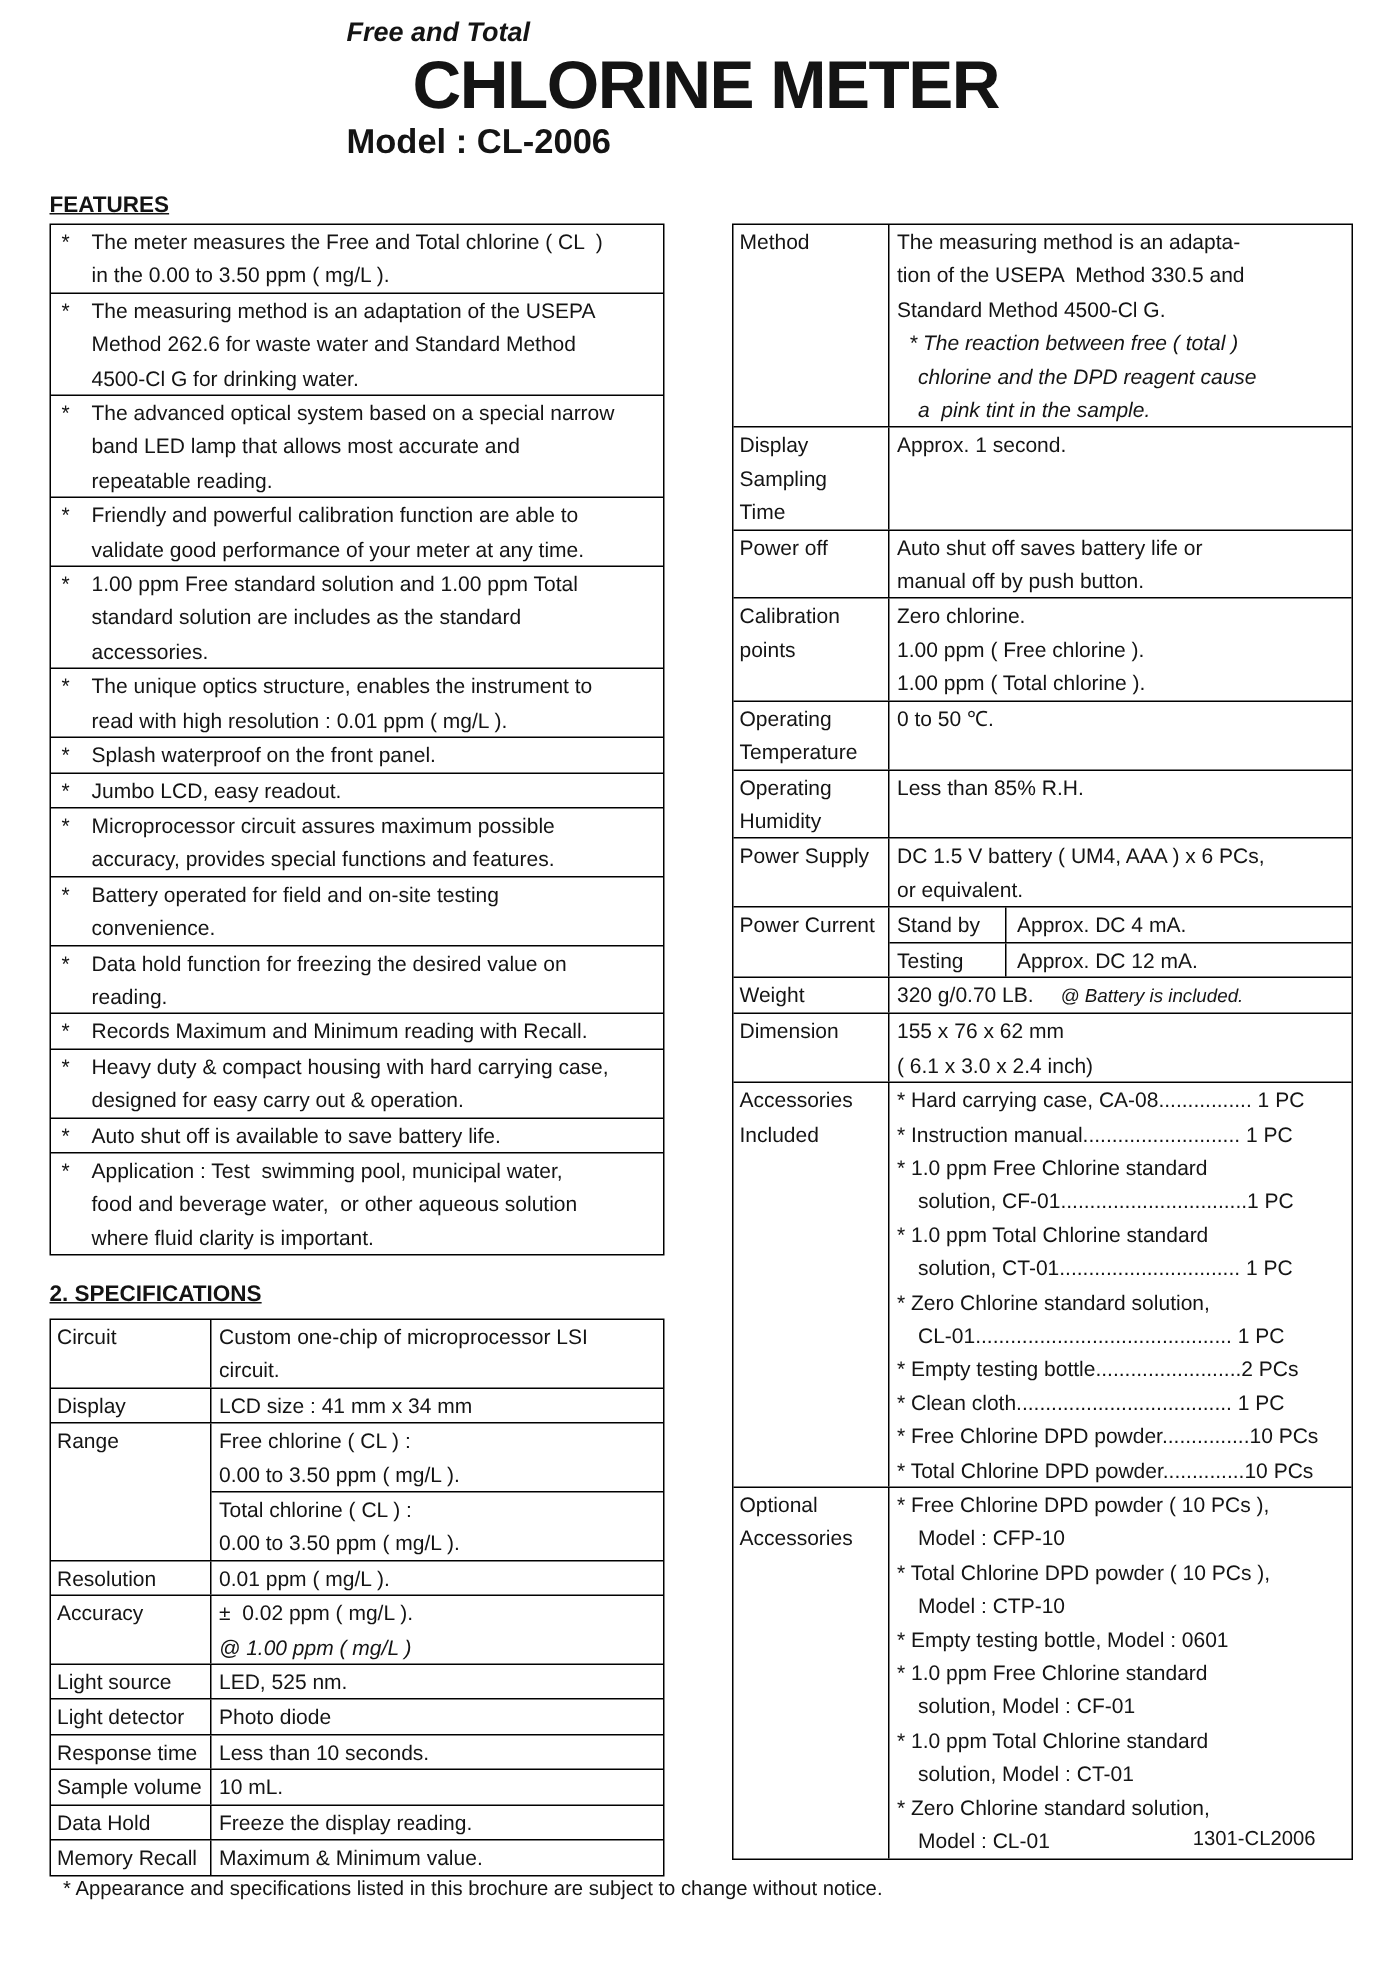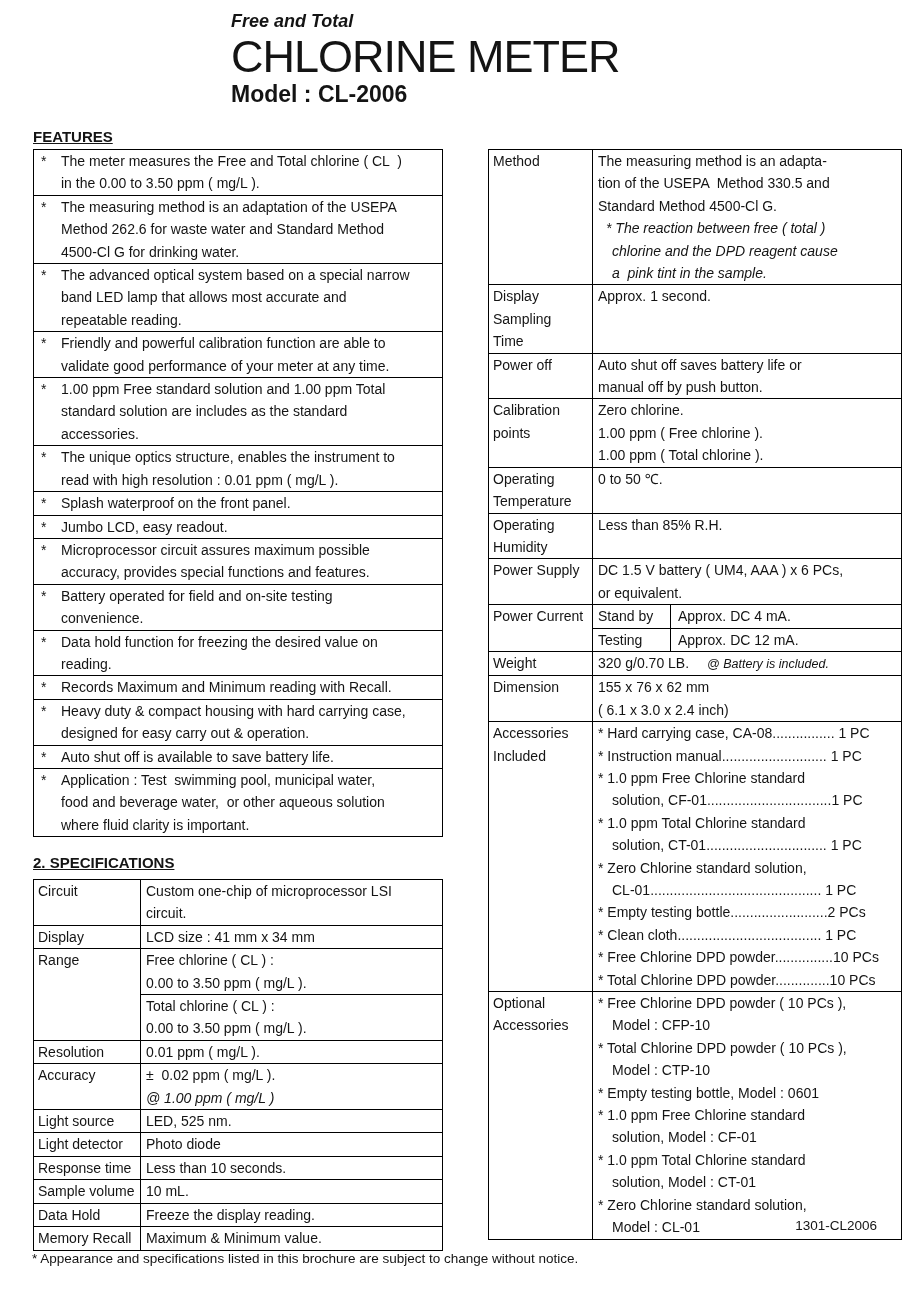--- a/index.html
+++ b/index.html
@@ -2,21 +2,21 @@
 <html><head>
 <meta charset="utf-8">
 <style>
   html,body{margin:0;padding:0;background:#fff;}
   body{width:915px;height:1309px;position:relative;font-family:"Liberation Sans",sans-serif;color:#141414;}
   .page{position:absolute;inset:0;background:#fff;}
 
   
   .hdr{position:absolute;left:231px;top:10px;}
   .hdr-sub{font-size:18px;font-weight:bold;font-style:italic;line-height:1.25;}
-  .hdr-title{font-size:45px;font-weight:normal;letter-spacing:-1px;line-height:1.08;}
+  .hdr-title{font-size:45px;font-weight:bold;letter-spacing:-1px;line-height:1.08;margin-left:44px;}
   .hdr-model{font-size:23px;font-weight:bold;line-height:1.2;}
 
   .sec-heading{position:absolute;font-size:15px;font-weight:bold;text-decoration:underline;}
 
   
   .line{font-size:14px;line-height:22.4px;white-space:pre;}
   .it{font-style:italic;}
   .un{}
   .sm{font-size:12.5px;}
   .ind1{padding-left:8px;}
@@ -41,21 +41,21 @@
   .right-table .t-label{width:104px;}
   .t-value{flex:1;min-width:0;display:flex;flex-direction:column;}
   .t-part{border-top:1.5px solid #000;padding-left:5px;flex:1;}
   .t-part:first-child{border-top:none;}
   .sub-row{display:flex;border-top:1.5px solid #000;flex:1;}
   .sub-row:first-child{border-top:none;}
   .sub-k{width:78px;border-right:1.5px solid #000;padding-left:5px;box-sizing:border-box;flex-shrink:0;}
   .sub-v{flex:1;padding-left:7px;min-width:0;}
 
   
-  .footer-note{position:absolute;left:32px;top:1251px;font-size:13.5px;}
+  .footer-note{position:absolute;left:42px;top:1251px;font-size:13.5px;}
   .footer-code{position:absolute;right:38px;top:1218px;font-size:13.5px;}
 </style>
 </head>
 <body>
 
 <div class="page">
 
   <div class="hdr">
     <div class="hdr-sub">Free and Total</div>
     <div class="hdr-title">CHLORINE METER</div>

